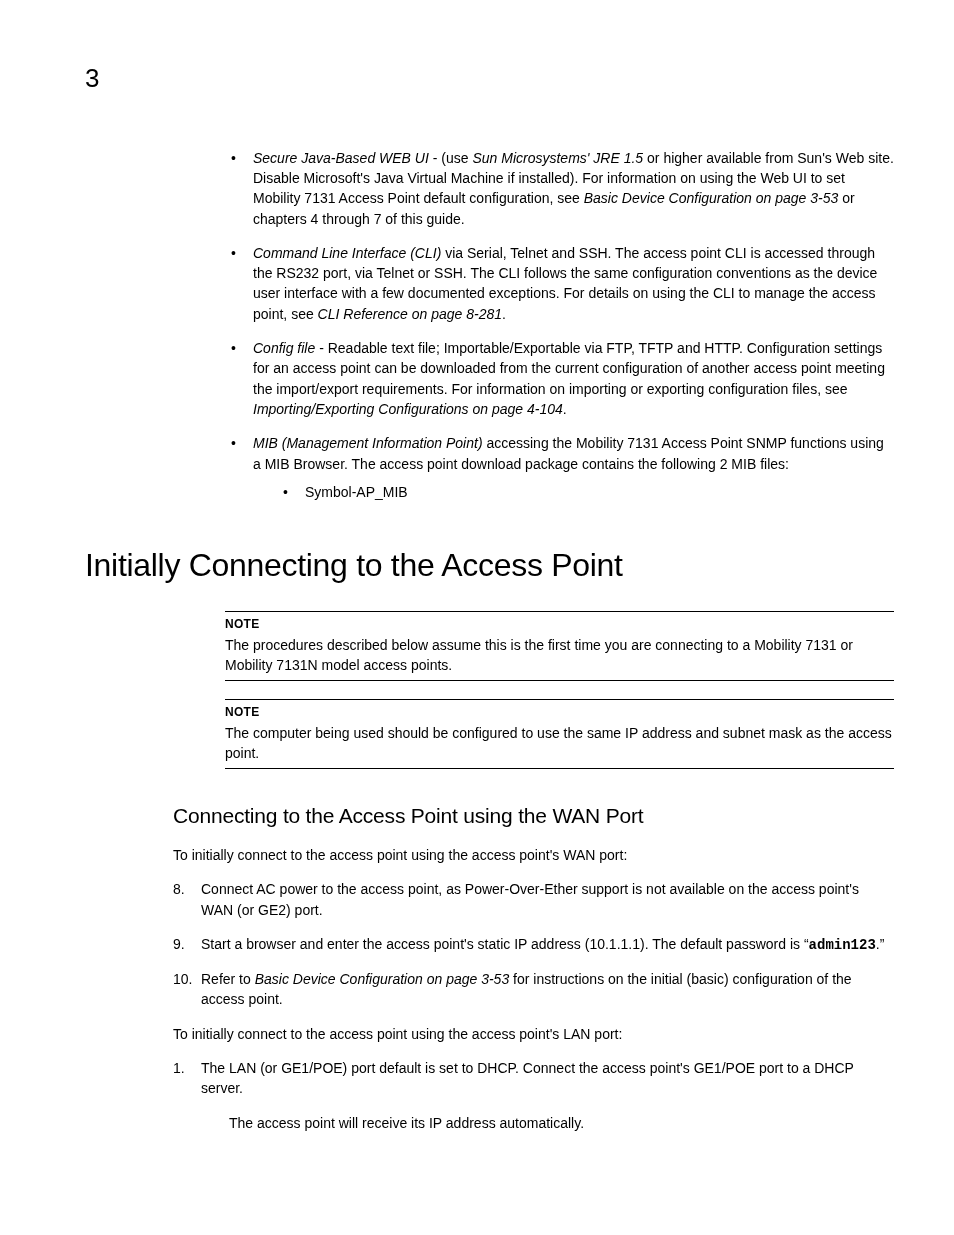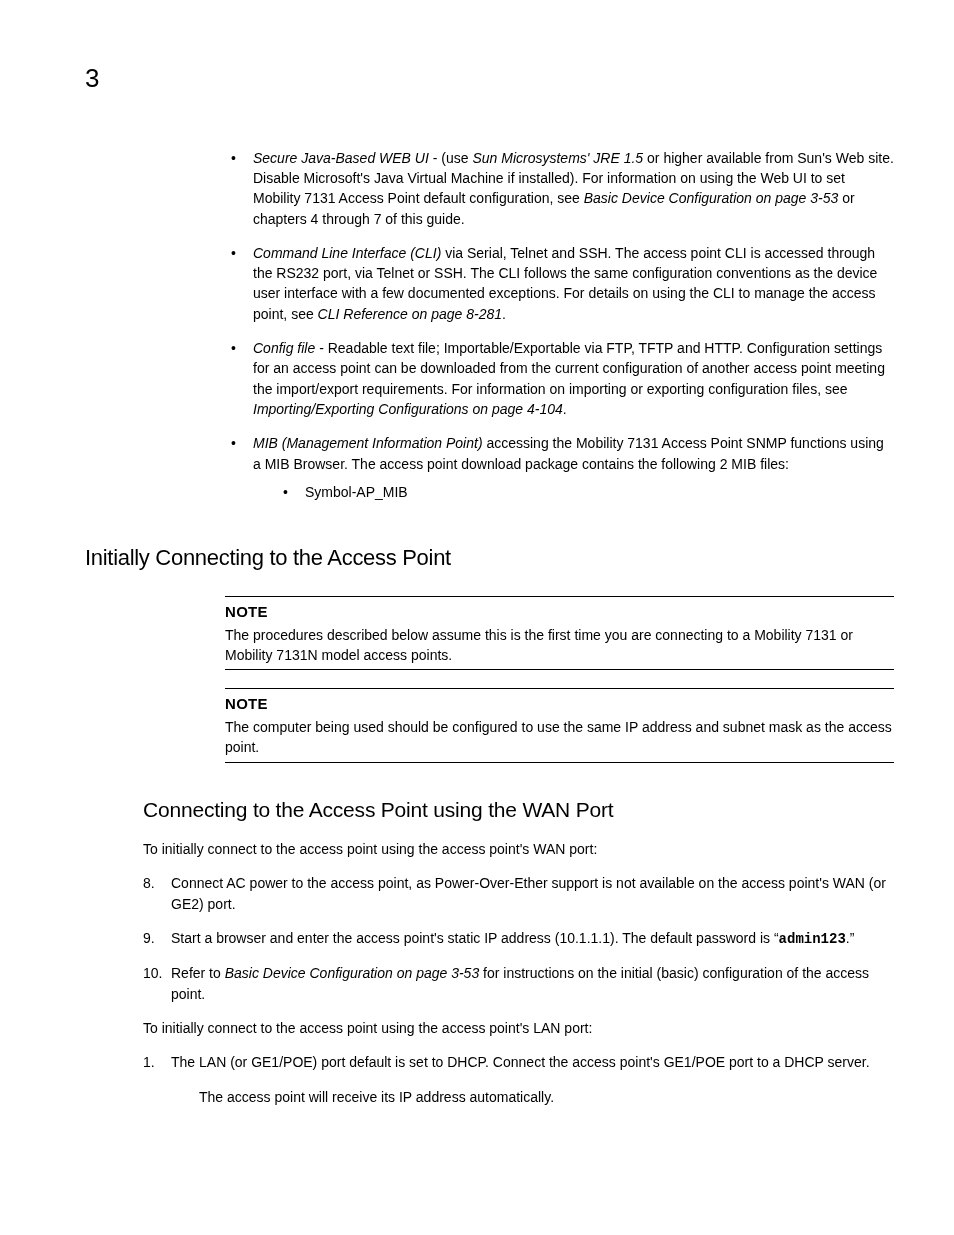--- a/index.html
+++ b/index.html
@@ -55,51 +55,51 @@
   ul.sub-bullets > li::before {
     content: "•";
     position: absolute;
     left: 6px;
     top: 0;
     font-size: 14px;
   }
   .em { font-style: italic; }
   h1.section-heading {
     font-family: "Helvetica Neue", Arial, sans-serif;
-    font-size: 22px;
+    font-size: 32px;
     font-weight: 400;
     margin: 40px 0 22px 0;
     letter-spacing: -0.3px;
   }
   .note-block {
     margin-left: 140px;
     margin-bottom: 18px;
   }
   .note-rule {
     border: none;
     border-top: 1.5px solid #000;
     margin: 0 0 4px 0;
   }
   .note-label {
     font-weight: bold;
-    font-size: 15px;
+    font-size: 12px;
     letter-spacing: 0.3px;
   }
   .note-text {
     margin: 2px 0 4px 0;
   }
   h2.sub-heading {
     font-family: "Helvetica Neue", Arial, sans-serif;
     font-size: 21px;
     font-weight: 400;
     margin: 32px 0 14px 0;
     letter-spacing: -0.2px;
   }
   .sub-section {
-    margin-left: 58px;
+    margin-left: 88px;
   }
   .intro-line {
     margin-bottom: 14px;
   }
   ol.steps {
     list-style: none;
     padding: 0;
     margin: 0 0 14px 0;
   }
   ol.steps > li {

